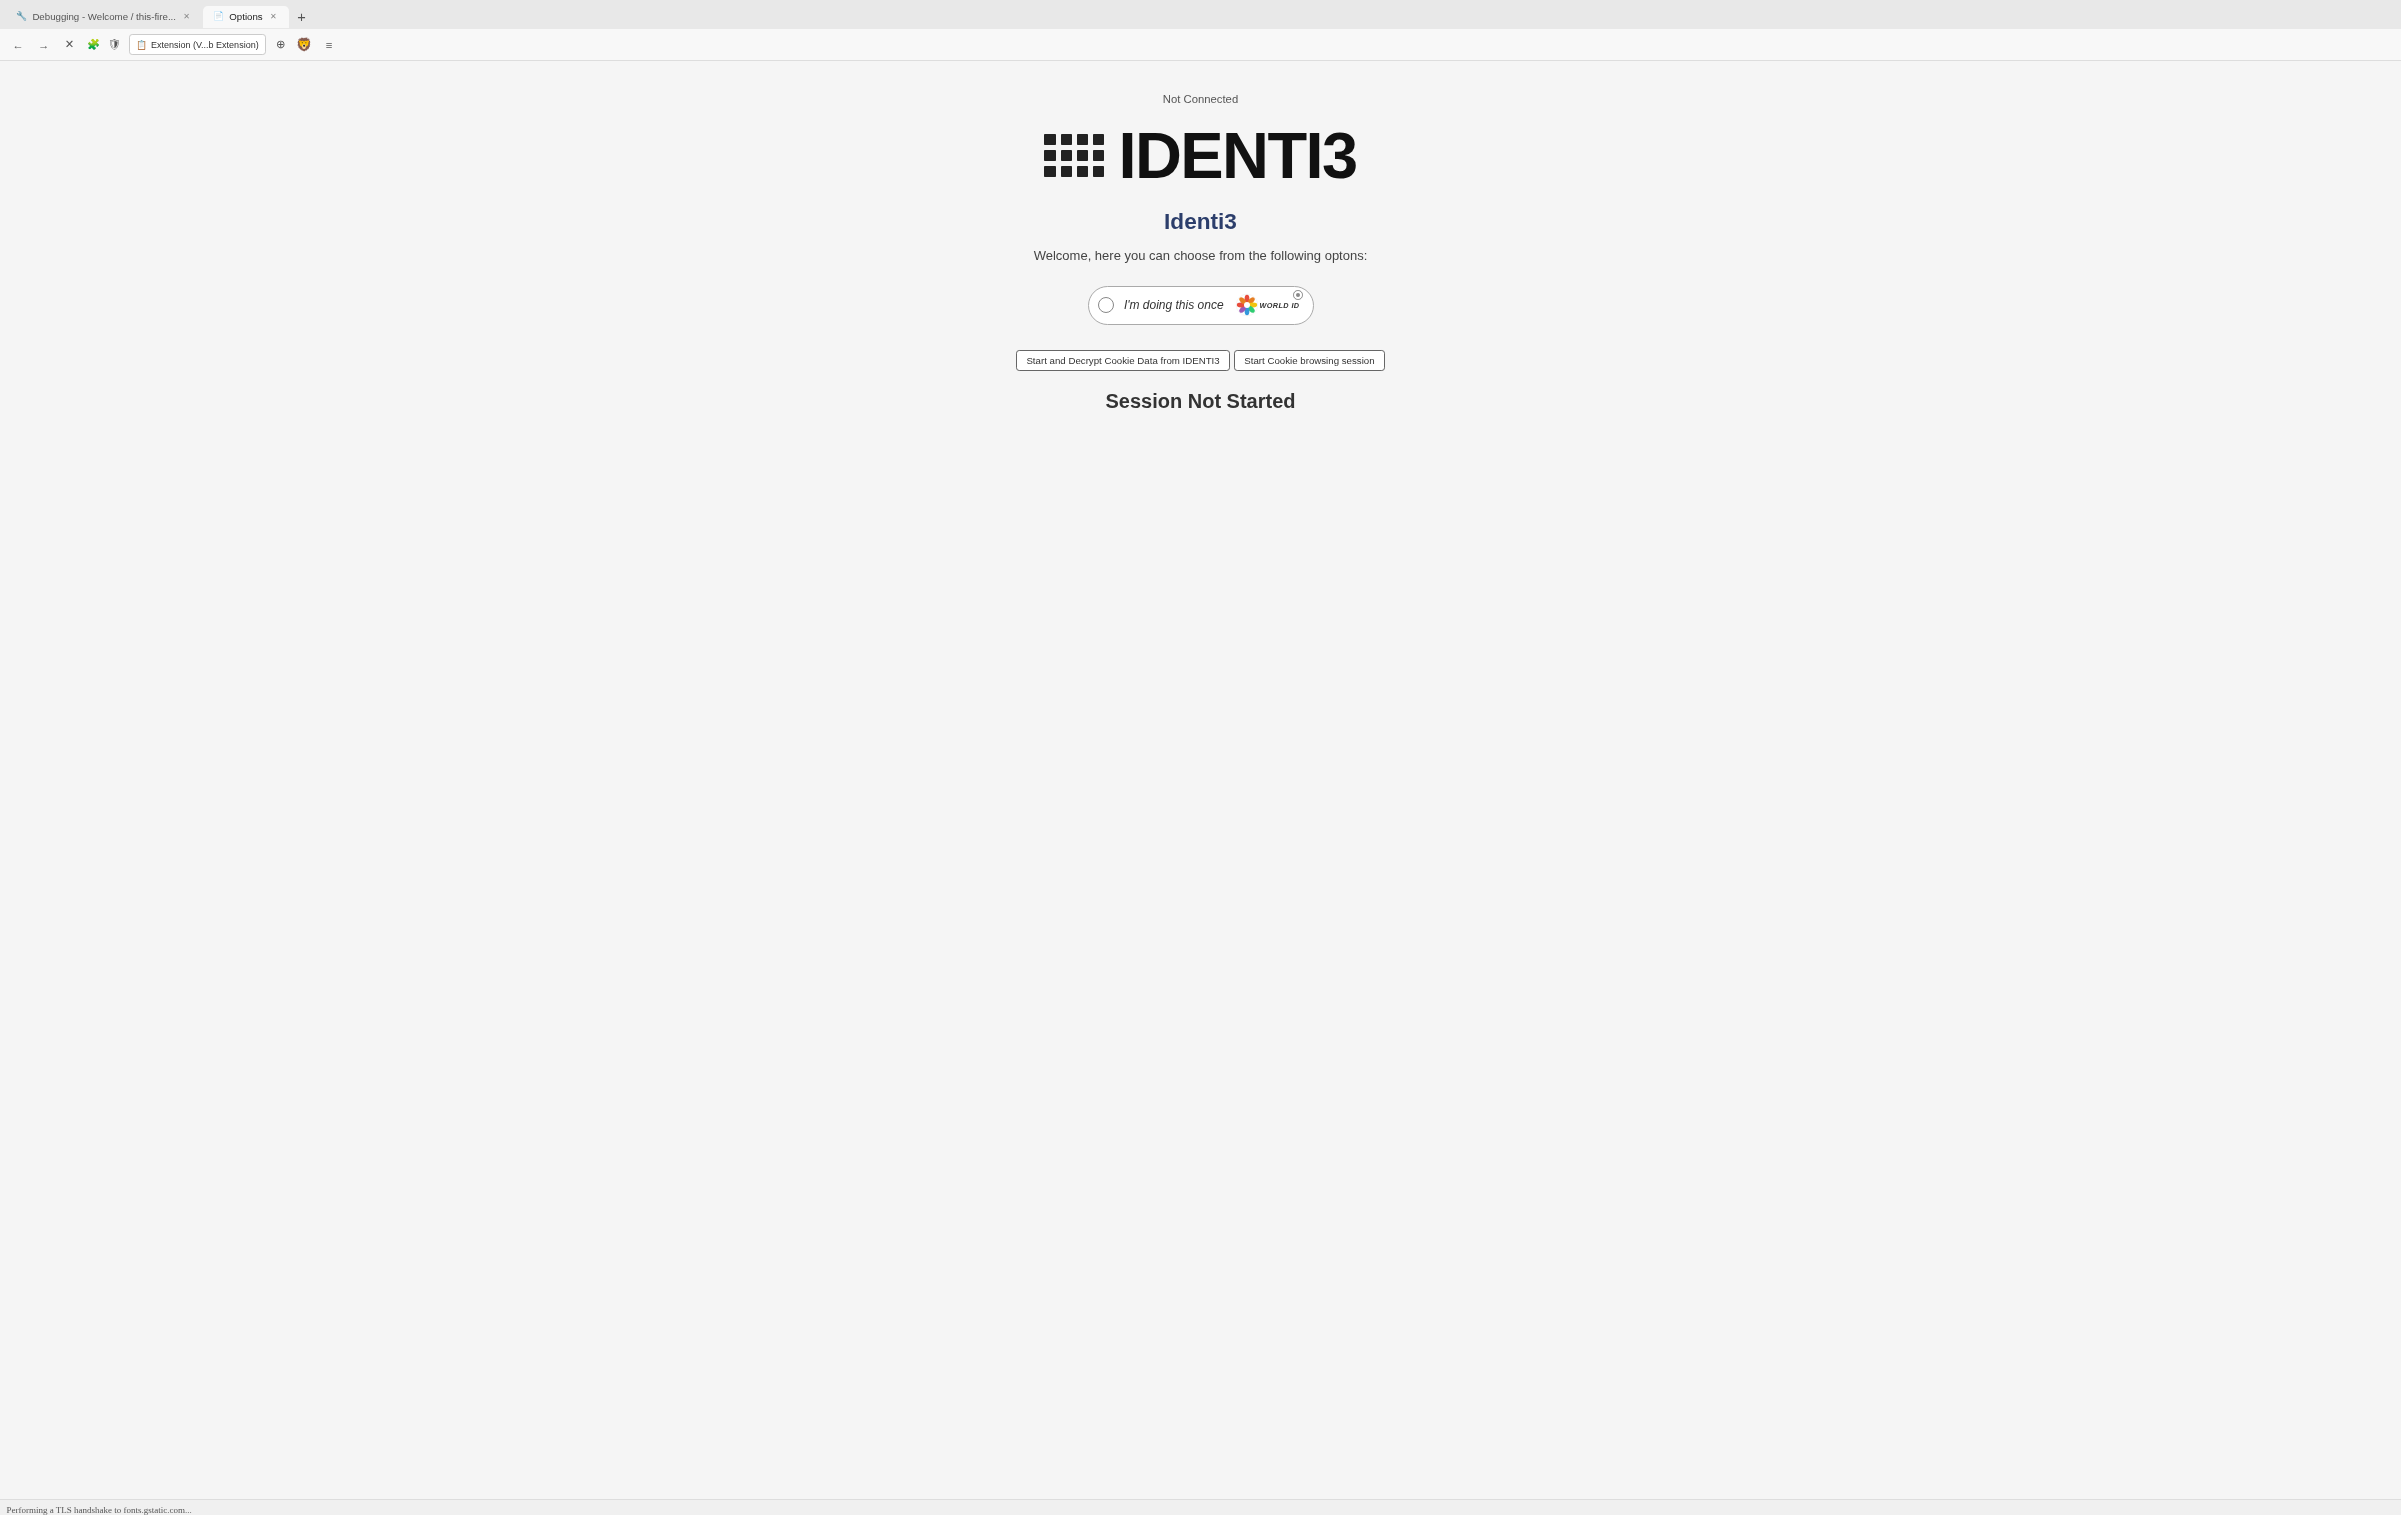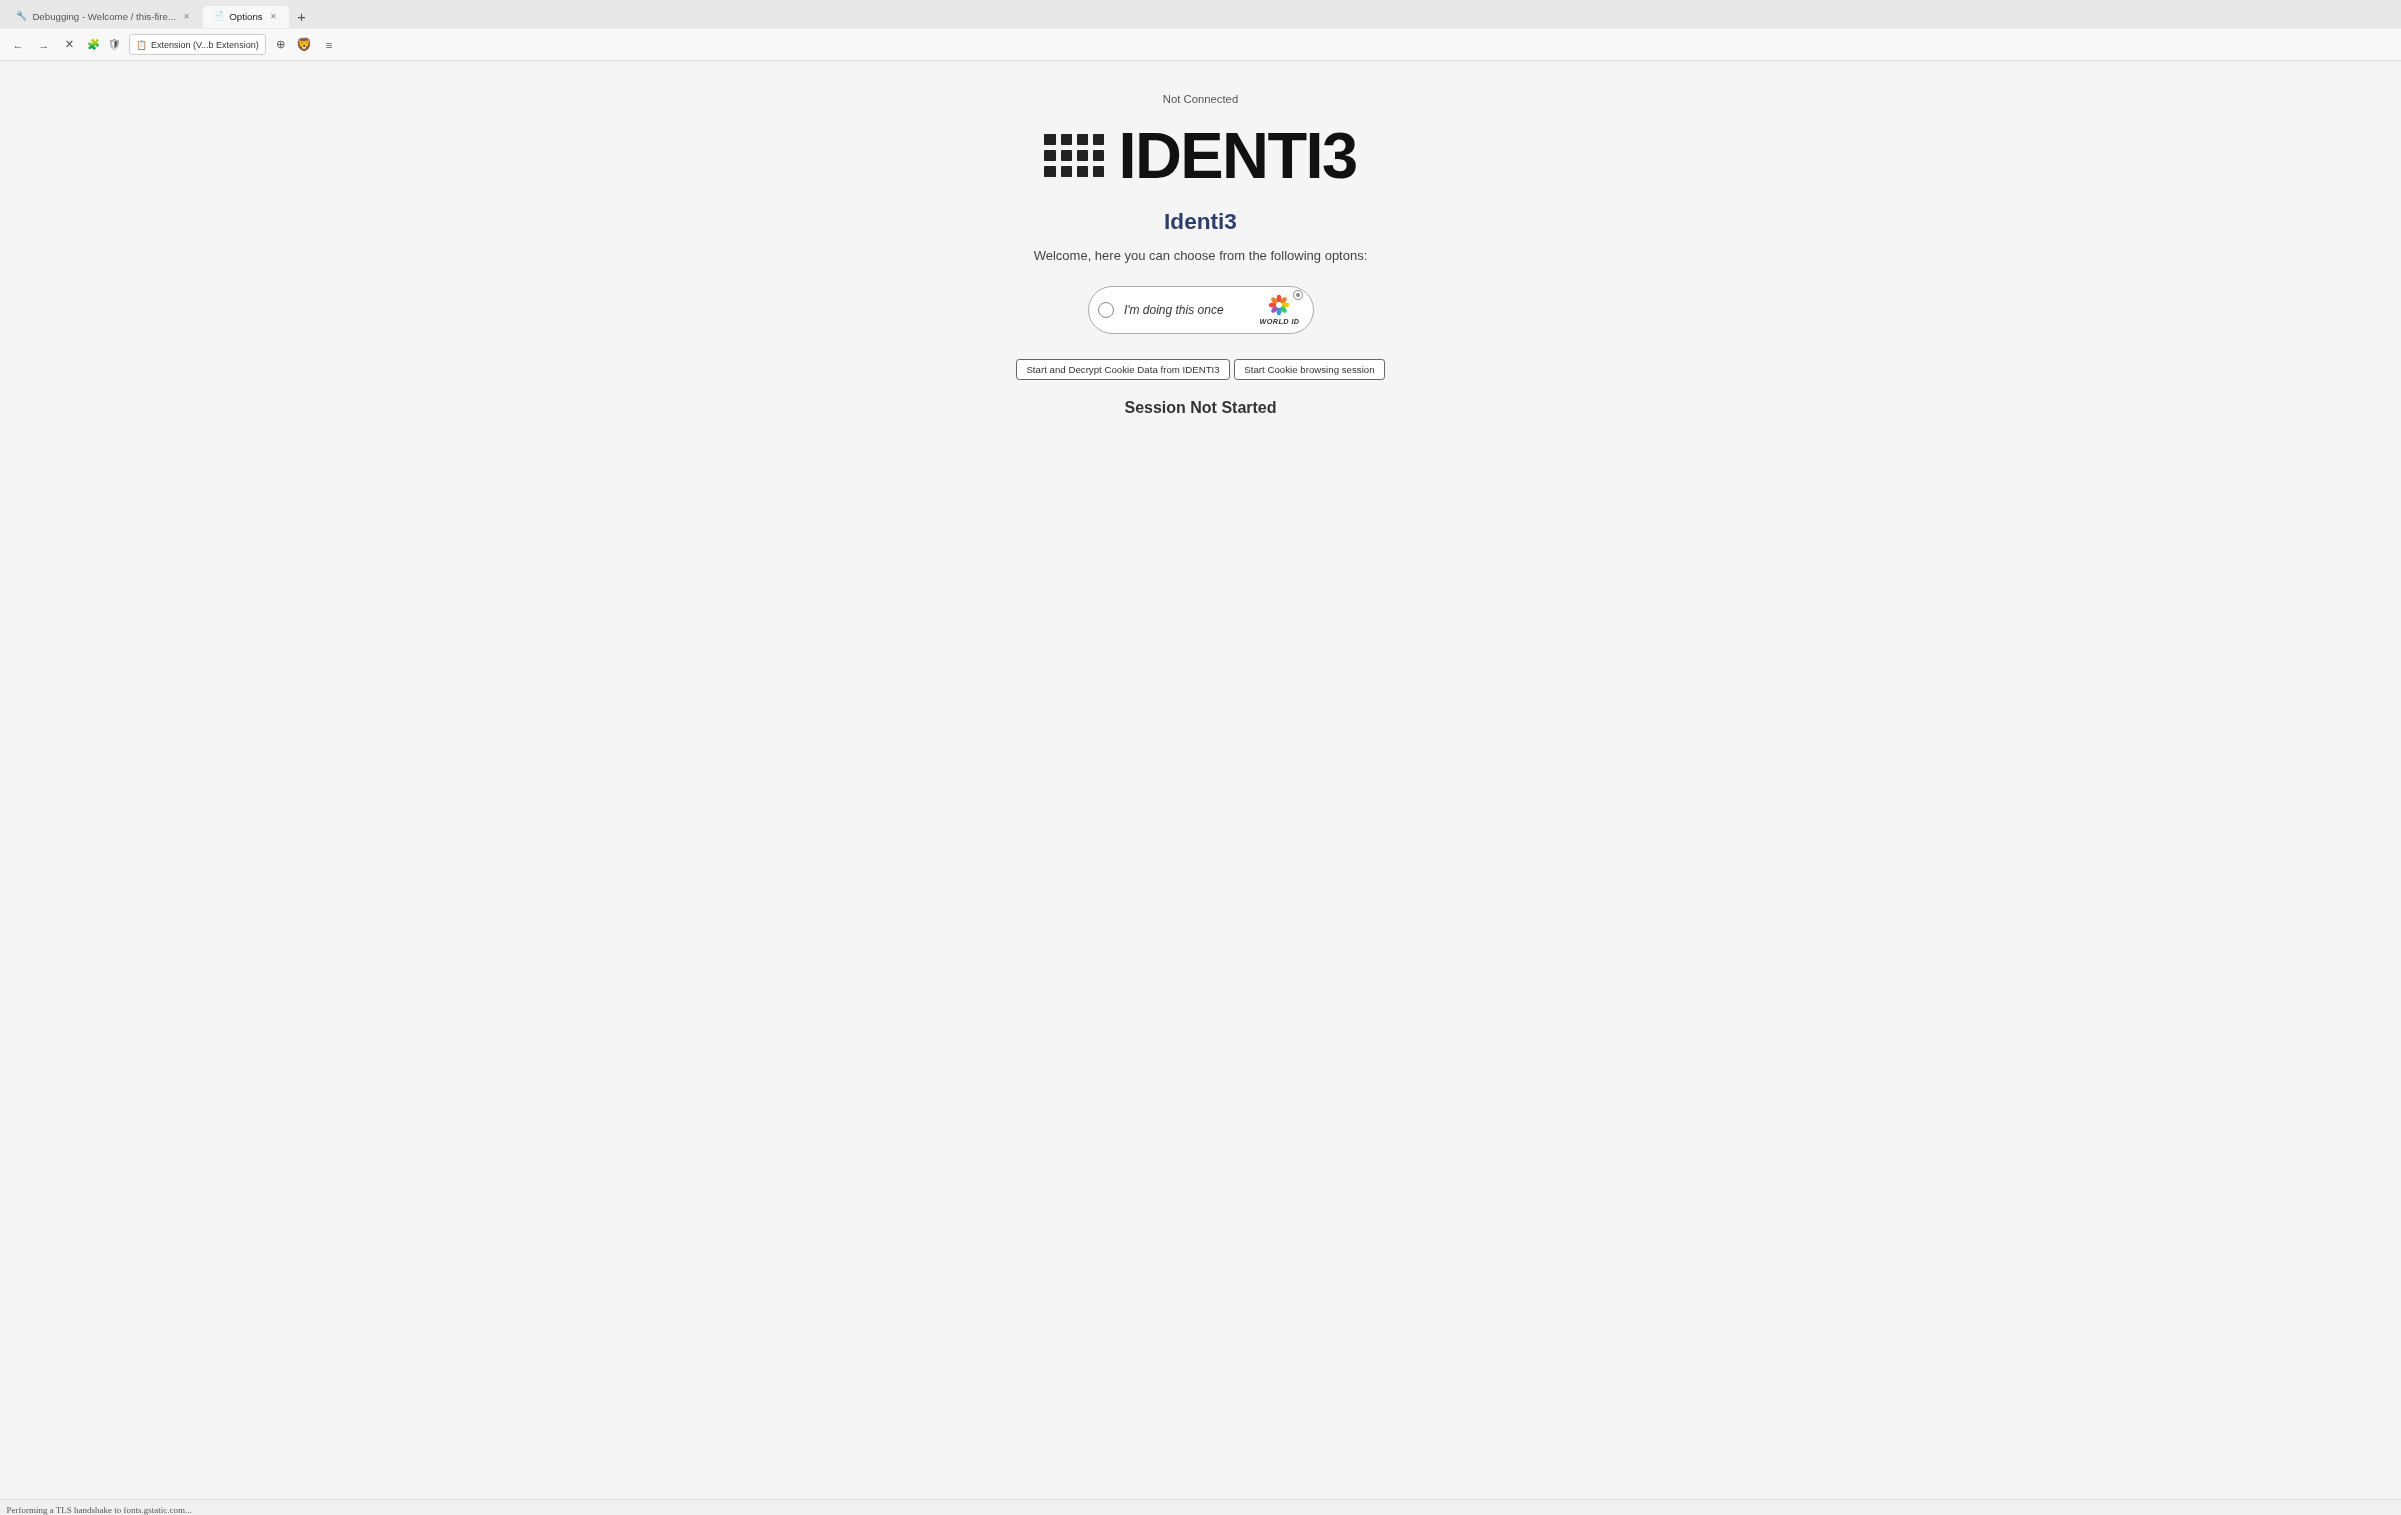--- a/index.html
+++ b/index.html
@@ -298,21 +298,21 @@
     }
 
     .toggle-label {
       font-size: 12px;
       color: #333;
       flex: 1;
     }
 
     .world-id-badge {
       display: flex;
-      flex-direction: column;
+      flex-direction: row;
       align-items: center;
       position: relative;
     }
 
     .world-id-text {
       font-size: 7.3px;
       font-weight: 700;
       color: #333;
       letter-spacing: 0.4px;
     }
@@ -350,21 +350,21 @@
       padding: 4px 9.7px;
       border: 1.2px solid #666;
       border-radius: 3.2px;
       background: white;
       font-size: 9.7px;
       color: #333;
       cursor: pointer;
     }
 
     .session-status {
-      font-size: 16px;
+      font-size: 20px;
       font-weight: 700;
       color: #333;
     }
 
     
     .status-bar {
       position: fixed;
       bottom: 0;
       left: 0;
       right: 0;

